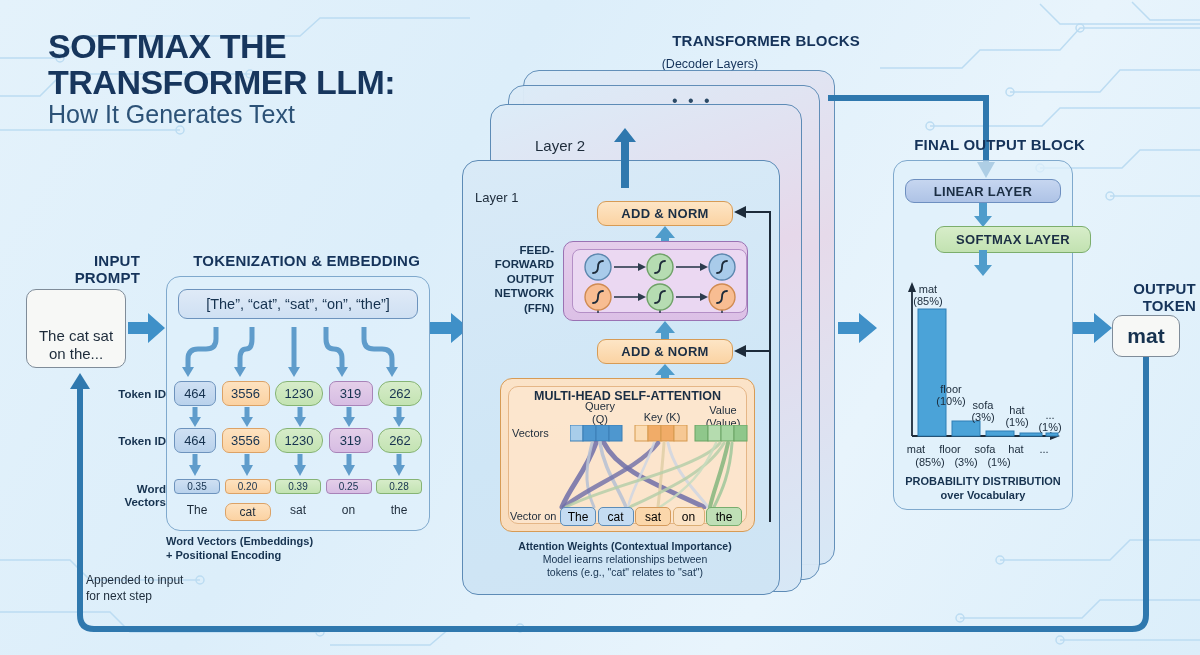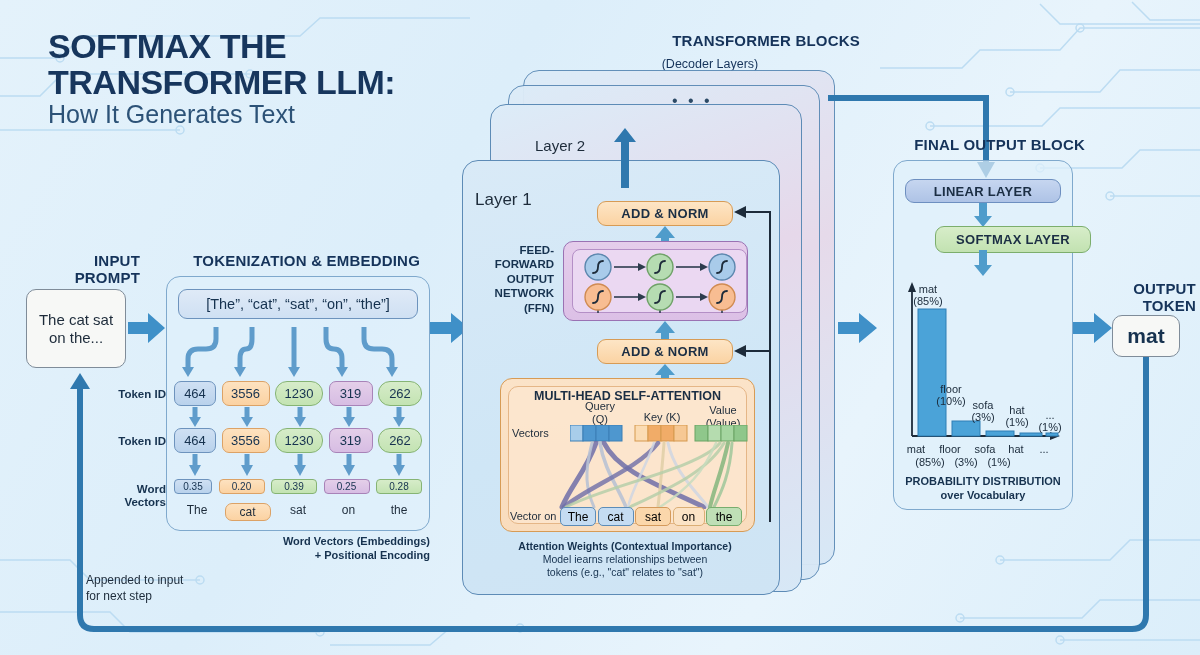--- a/index.html
+++ b/index.html
@@ -95,21 +95,21 @@
     <div class="ttl" style="font-size:34px;line-height:1.06;letter-spacing:-0.5px;">SOFTMAX THE</div>
     <div class="ttl" style="font-size:34px;line-height:1.06;letter-spacing:-0.5px;">TRANSFORMER LLM:</div>
     <div style="font-size:25px;color:#2c5277;">How It Generates Text</div>
   </div>
 
   <div class="abs h-sec" style="left:20px;top:252px;width:120px;">
     <div>INPUT</div>
     <div>PROMPT</div>
   </div>
   <div class="abs" style="left:26px;top:289px;width:100px;height:79px;border-radius:10px;border:1.6px solid #7f8c99;
-              background:#f7f8f6;display:flex;align-items:center;justify-content:center;text-align:center;
+              background:#f7f8f6;display:flex;align-items:flex-end;justify-content:center;text-align:center;
               font-size:15px;color:#1d2b3a;padding:4px 8px;line-height:1.2;">
     <span>The cat sat on the...</span>
   </div>
 
   <svg class="abs" style="left:128px;top:313px;" width="38" height="32">
     <path d="M0 9 H20 V0 L37 15 L20 30 V21 H0 Z" fill="#3f90c8"></path>
   </svg>
 
   <div class="abs h-sec" style="left:170px;top:252px;width:250px;">TOKENIZATION &amp; EMBEDDING</div>
   <div class="abs panel" style="left:166px;top:276px;width:264px;height:255px;"></div>
@@ -186,55 +186,55 @@
       <path d="M167 11 H179 L173 22 Z"></path>
         <path d="M217 11 H229 L223 22 Z"></path>
     </g>
   </svg>
 
   <div class="abs rowlab" style="left:96px;top:483px;width:70px;line-height:1.15;">
     <div>Word</div>
     <div>Vectors</div>
   </div>
   <div class="abs" style="left:174px;top:479px;width:248px;display:flex;justify-content:space-between;">
-    <div class="chip c-blue small-val" style="width:38px;">0.35</div>
+    <div class="chip c-blue small-val" style="width:46px;">0.35</div>
     <div class="chip c-orange small-val" style="width:46px;">0.20</div>
     <div class="chip c-green small-val" style="width:46px;">0.39</div>
     <div class="chip c-purple small-val" style="width:46px;">0.25</div>
     <div class="chip c-green small-val" style="width:46px;">0.28</div>
   </div>
   <div class="abs" style="left:174px;top:503px;width:248px;display:flex;justify-content:space-between;">
     <div class="wordlab" style="width:46px;">The</div>
     <div class="wordlab chip c-orange" style="width:46px;height:18px;font-size:12px;">cat</div>
     <div class="wordlab" style="width:46px;">sat</div>
     <div class="wordlab" style="width:46px;">on</div>
     <div class="wordlab" style="width:46px;">the</div>
   </div>
 
-  <div class="abs" style="left:166px;top:534px;width:264px;text-align:right;font-size:11px;font-weight:bold;color:#16324f;line-height:1.3;">
+  <div class="abs" style="left:166px;top:534px;width:264px;text-align:left;font-size:11px;font-weight:bold;color:#16324f;line-height:1.3;">
     <div>Word Vectors (Embeddings)</div>
     <div>+ Positional Encoding</div>
   </div>
 
   <svg class="abs" style="left:430px;top:313px;" width="40" height="32">
     <path d="M0 9 H21 V0 L39 15 L21 30 V21 H0 Z" fill="#3f90c8"></path>
   </svg>
 
   <div class="abs h-sec" style="left:560px;top:32px;width:300px;">TRANSFORMER BLOCKS</div>
   <div class="abs h-sub" style="left:560px;top:49px;width:300px;margin-top:8px;">(Decoder Layers)</div>
 
   <div class="abs layercard" style="left:523px;top:70px;width:312px;height:495px;background:linear-gradient(160deg,#dcecf8,#e7d9ea 45%,#d7e8f6);opacity:.95;"></div>
   <div class="abs layercard" style="left:508px;top:85px;width:312px;height:495px;background:linear-gradient(160deg,#dcecf8,#e7d9ea 45%,#d7e8f6);opacity:.96;"></div>
   <div class="abs layercard" style="left:490px;top:104px;width:312px;height:488px;background:linear-gradient(160deg,#dcecf8,#e6d8ea 40%,#d7e8f6);"></div>
   <div class="abs" style="left:503px;top:137px;font-size:15px;color:#1d2b3a;margin-left:32px;">Layer 2</div>
 
   <div class="abs" style="left:672px;top:92px;font-size:16px;color:#2c4a66;letter-spacing:3px;">• • •</div>
 
   <div class="abs layercard" style="left:462px;top:160px;width:318px;height:435px;background:linear-gradient(165deg,#d9eaf7,#cfe6f6 60%,#cfe4f4);"></div>
-  <div class="abs" style="left:475px;top:190px;font-size:17px;color:#1d2b3a;">Layer 1</div>
+  <div class="abs" style="left:475px;top:190px;font-size:13px;color:#1d2b3a;">Layer 1</div>
 
   <svg class="abs" style="left:614px;top:128px;" width="22" height="60">
     <path d="M7 60 V14 H0 L11 0 L22 14 H15 V60 Z" fill="#2f78ae"></path>
   </svg>
 
   <div class="abs bigbtn" style="left:597px;top:201px;width:136px;height:25px;border:1.5px solid #d79b55;
               background:linear-gradient(180deg,#fde5c5,#fbd3a3);">
     <span>ADD &amp; NORM</span>
   </div>
 

